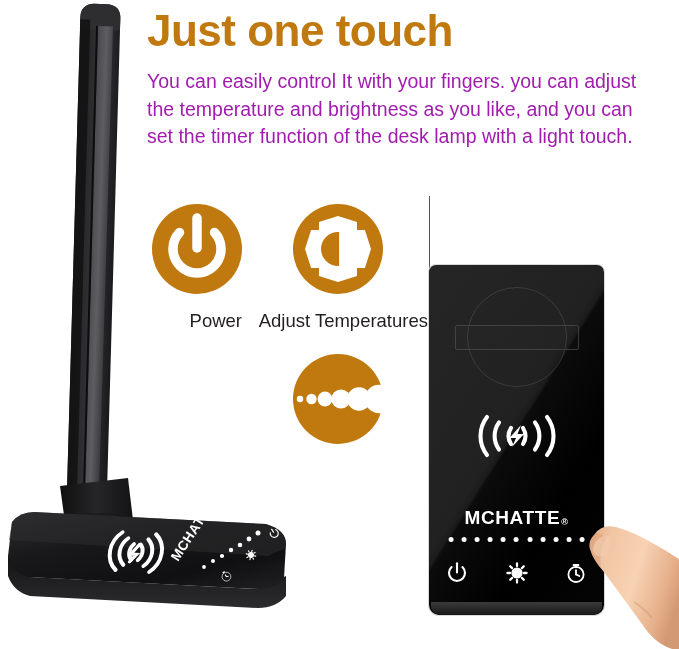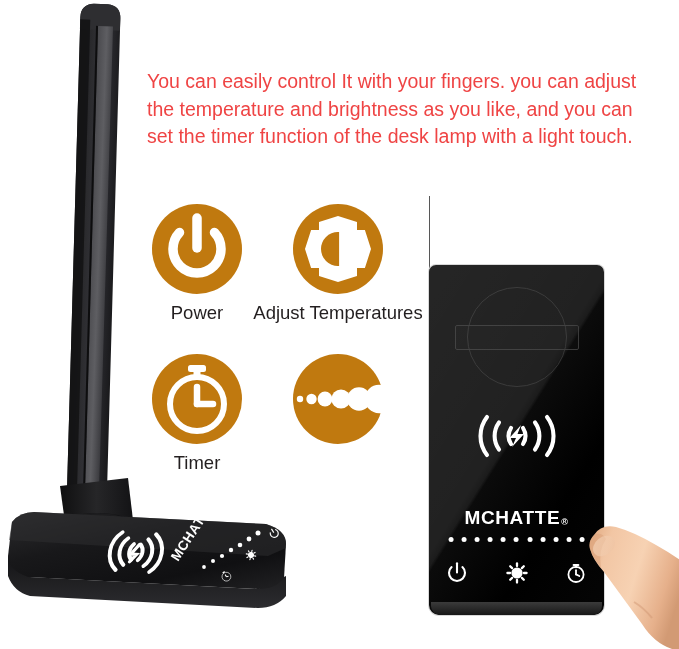--- a/index.html
+++ b/index.html
@@ -31,40 +31,41 @@
     line-height: 1.05;
     white-space: nowrap;
   }
   #bodycopy {
     position: absolute;
     left: 147px;
     top: 68px;
     width: 500px;
     font-size: 19.5px;
     line-height: 1.42;
-    color: #ef4444;
+    color: #a21caf;
   }
 
   
   .feat {
     position: absolute;
     text-align: center;
   }
   .feat-ico {
     position: relative;
     width: 90px;
     height: 90px;
     margin: 0 auto;
   }
   .feat-ico svg { display: block; width: 90px; height: 90px; }
   .feat-label {
-    margin-top: 8px;
+    margin-top: 16px;
     font-size: 18.5px;
     color: #231f20;
     white-space: nowrap;
+    text-align: right;
   }
   #feat-power        { left: 152px; top: 204px; width: 90px; }
   #feat-colortemp    { left: 248px; top: 204px; width: 180px; }
   #feat-timer        { left: 152px; top: 354px; width: 90px; }
   #feat-brightness   { left: 248px; top: 354px; width: 180px; }
   #feat-colortemp  .feat-ico,
   #feat-brightness .feat-ico { margin: 0 auto; }
 
   
   #divider {
@@ -334,20 +335,21 @@
         </g>
 
         <g transform="translate(274 533) rotate(-32) scale(0.40)">
           <path d="M-7 -6 A10 10 0 1 0 7 -6" stroke-width="3"></path>
           <path d="M0 -12 L0 -1" stroke-width="3"></path>
         </g>
       </g>
     </svg>
   </div>
 
+  <div id="headline">Just one touch</div>
   <div id="bodycopy">You can easily control It with your fingers. you can adjust the temperature and brightness as you like, and you can set the timer function of the desk lamp with a light touch.</div>
 
   <div class="feat" id="feat-power">
     <div class="feat-ico">
       <svg viewBox="0 0 90 90" xmlns="http://www.w3.org/2000/svg">
         <circle cx="45" cy="45" r="45" fill="#c0790f"></circle>
         <g stroke="#ffffff" fill="none" stroke-width="9.5" stroke-linecap="round">
           <path d="M27.5 28.5 A24 24 0 1 0 62.5 28.5"></path>
           <path d="M45 14 L45 44"></path>
         </g>
@@ -370,36 +372,20 @@
 
           <circle cx="0" cy="0" r="17" fill="#ffffff"></circle>
           <path d="M0 -17 A17 17 0 0 0 0 17 Z" fill="#c0790f"></path>
           <path d="M0 -17 L0 17" stroke="#c0790f" stroke-width="2.2"></path>
         </g>
       </svg>
     </div>
     <div class="feat-label">Adjust Temperatures</div>
   </div>
 
-  <div class="feat" id="feat-timer">
-    <div class="feat-ico">
-      <svg viewBox="0 0 90 90" xmlns="http://www.w3.org/2000/svg">
-        <circle cx="45" cy="45" r="45" fill="#c0790f"></circle>
-
-        <circle cx="45" cy="50" r="27" fill="none" stroke="#ffffff" stroke-width="6"></circle>
-        <rect x="36" y="11" width="18" height="7" rx="2.5" fill="#ffffff"></rect>
-        <rect x="41.5" y="16" width="7" height="8" fill="#ffffff"></rect>
-        <g stroke="#ffffff" stroke-width="6.5" stroke-linecap="round" fill="none">
-          <path d="M45 50 L45 33"></path>
-          <path d="M45 50 L61 50"></path>
-        </g>
-      </svg>
-    </div>
-    <div class="feat-label">Timer</div>
-  </div>
 
   <div class="feat" id="feat-brightness">
     <div class="feat-ico">
       <svg viewBox="0 0 90 90" xmlns="http://www.w3.org/2000/svg">
         <circle cx="45" cy="45" r="45" fill="#c0790f"></circle>
         <g fill="#ffffff">
           <circle cx="7" cy="45" r="3.2"></circle>
           <circle cx="18.5" cy="45" r="5.2"></circle>
           <circle cx="32" cy="45" r="7.4"></circle>
           <circle cx="48" cy="45" r="9.6"></circle>

